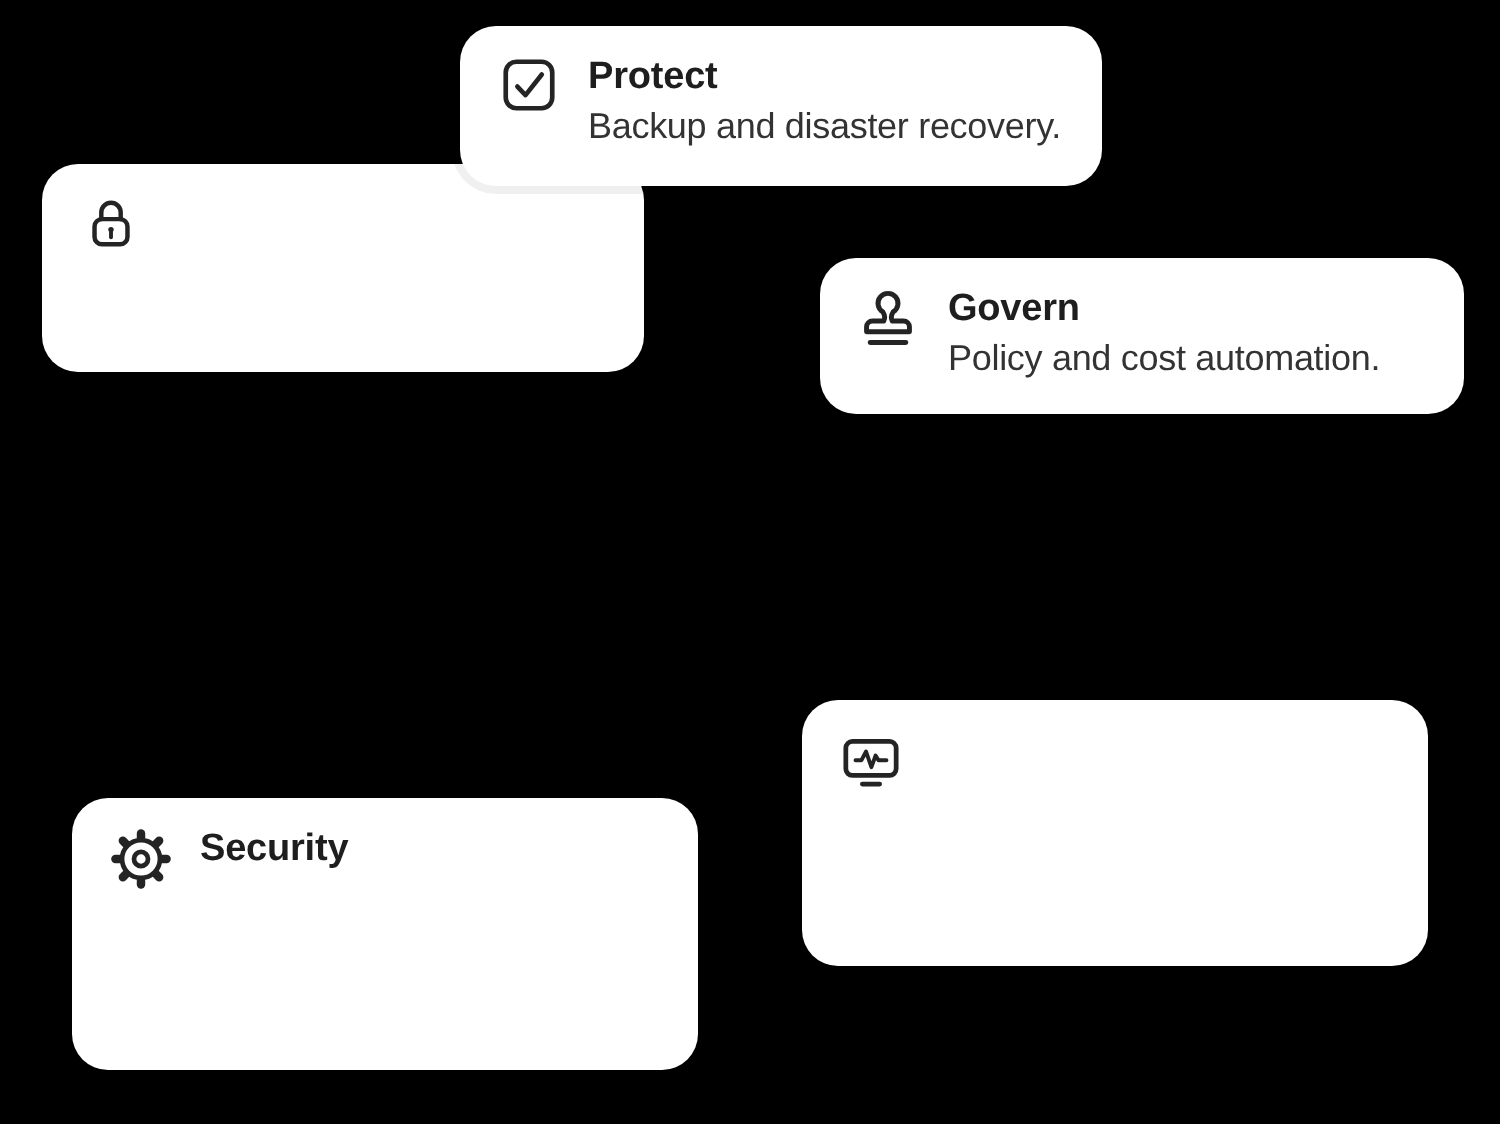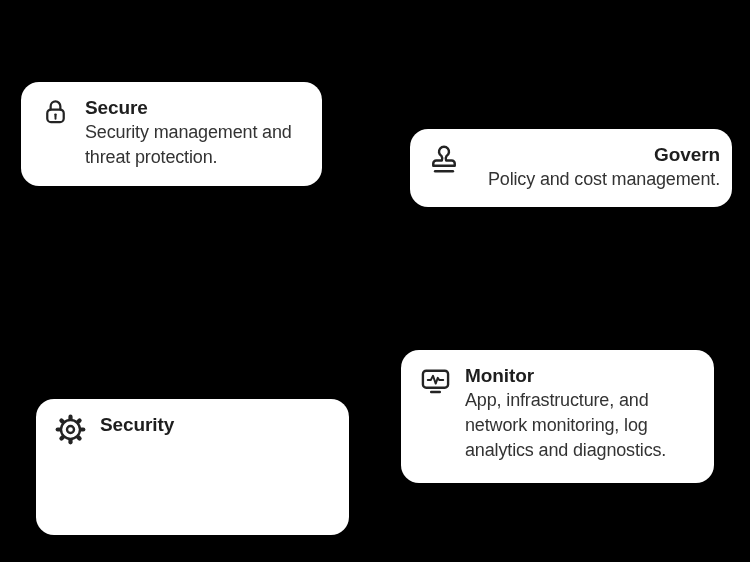--- a/index.html
+++ b/index.html
@@ -19,21 +19,21 @@
     background-clip:padding-box;
     border:4px solid rgba(0,0,0,0.06);
     border-radius:22px;
     display:flex;
     align-items:flex-start;
     gap:13px;
     padding:13px 12px 13px 17px;
   }
   .card-protect  {left:226px; top:9px;   width:329px; height:88px;  z-index:2;}
   .card-secure   {left:17px;  top:78px;  width:309px; height:112px; z-index:1;}
-  .card-govern   {left:406px; top:125px; width:330px; height:86px;  z-index:1;text-align:right;}
+  .card-govern   {left:406px; top:125px; width:330px; height:86px;  z-index:1;}
   .card-monitor  {left:397px; top:346px; width:321px; height:141px; z-index:1;}
   .card-configure{left:32px;  top:395px; width:321px; height:144px; z-index:1;}
 
   .icon-wrap{
     flex:0 0 34px;
     display:flex;
     justify-content:center;
     margin-top:1px;
   }
   .icon-wrap svg{display:block;}
@@ -53,64 +53,65 @@
     color:#333333;
     letter-spacing:-0.15px;
     white-space:pre-line;
   }
 </style>
 </head>
 <body>
 
 <div class="stage">
 
+  <div class="card card-protect">
+    <span class="icon-wrap">
+      <svg width="31" height="31" viewBox="0 0 32 32" fill="none" stroke="#242424" stroke-width="2.4" stroke-linecap="round" stroke-linejoin="round">
+        <rect x="4" y="4" width="24" height="24" rx="5.5"></rect>
+        <path d="M10 16.8 L14.2 21.2 L22.6 10.6"></path>
+      </svg>
+    </span>
+    <div class="text-col">
+      <div class="card-title">Protect</div>
+      <div class="card-desc">Backup and disaster recovery.</div>
+    </div>
+  </div>
 
   <div class="card card-secure">
     <span class="icon-wrap">
       <svg width="31" height="31" viewBox="0 0 32 32" fill="none" stroke="#242424" stroke-width="2.3" stroke-linecap="round" stroke-linejoin="round">
         <path d="M11 14 V10.6 a5 5 0 0 1 10 0 V14"></path>
         <rect x="7.5" y="14" width="17" height="13" rx="3.8"></rect>
         <circle cx="16" cy="19.4" r="1.4" fill="#242424" stroke="none"></circle>
         <path d="M16 20.8 V23.4" stroke-width="2"></path>
       </svg>
     </span>
-    <div class="text-col">
-      <div class="card-title">Secure</div>
-      <div class="card-desc">Security management and
-threat protection.</div>
-    </div>
   </div>
 
   <div class="card card-govern">
     <span class="icon-wrap">
       <svg width="34" height="34" viewBox="0 0 32 32" fill="none" stroke="#242424" stroke-width="2.3" stroke-linecap="round" stroke-linejoin="round">
         <path d="M18.4 12.2 a4.7 4.7 0 1 0 -4.8 0 c1 1.6 1.1 2.9 0.4 4.3 h-5.3 a2.8 2.8 0 0 0 -2.8 2.8 v2.2 h20.2 v-2.2 a2.8 2.8 0 0 0 -2.8 -2.8 h-5.3 c-0.7 -1.4 -0.6 -2.7 0.4 -4.3 z"></path>
         <path d="M7.6 26.6 H24.4"></path>
       </svg>
     </span>
     <div class="text-col">
       <div class="card-title">Govern</div>
-      <div class="card-desc">Policy and cost management.</div>
+      <div class="card-desc">Policy and cost automation.</div>
     </div>
   </div>
 
   <div class="card card-monitor">
     <span class="icon-wrap">
       <svg width="33" height="33" viewBox="0 0 32 32" fill="none" stroke="#242424" stroke-width="2.3" stroke-linecap="round" stroke-linejoin="round">
         <rect x="3.8" y="6.5" width="24.4" height="16.5" rx="3.2"></rect>
         <path d="M8.5 15.6 H11.4 L13.6 11.4 L16.2 19 L18.2 13.4 L19.6 15.6 H23.5" stroke-width="1.9"></path>
         <path d="M11.8 27.2 H20.2"></path>
       </svg>
     </span>
-    <div class="text-col">
-      <div class="card-title">Monitor</div>
-      <div class="card-desc">App, infrastructure, and
-network monitoring, log
-analytics and diagnostics.</div>
-    </div>
   </div>
 
   <div class="card card-configure">
     <span class="icon-wrap">
       <svg width="33" height="33" viewBox="0 0 32 32" fill="none" stroke="#242424" stroke-linecap="round">
         <g stroke-width="4.1">
           <path d="M16 3.6 L16 5.4"></path>
           <path d="M24.8 7.2 L23.5 8.5"></path>
           <path d="M28.4 16 L26.6 16"></path>
           <path d="M24.8 24.8 L23.5 23.5"></path>

